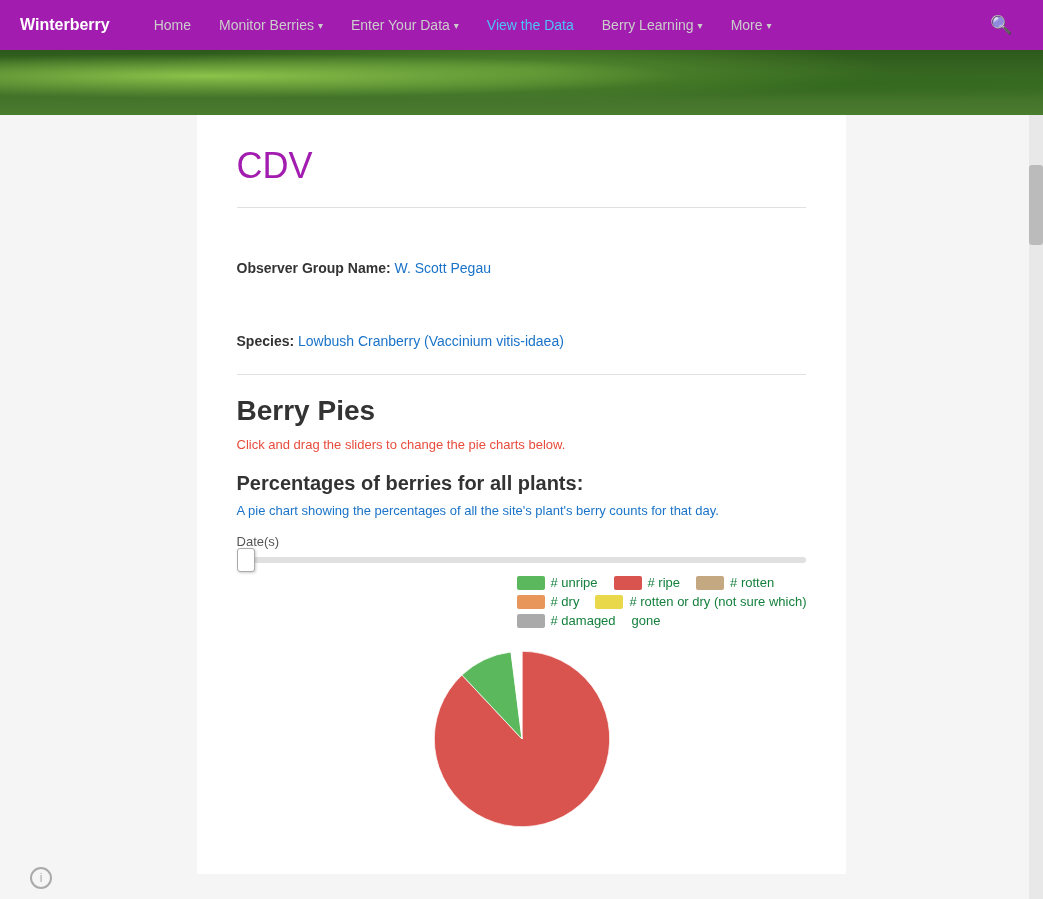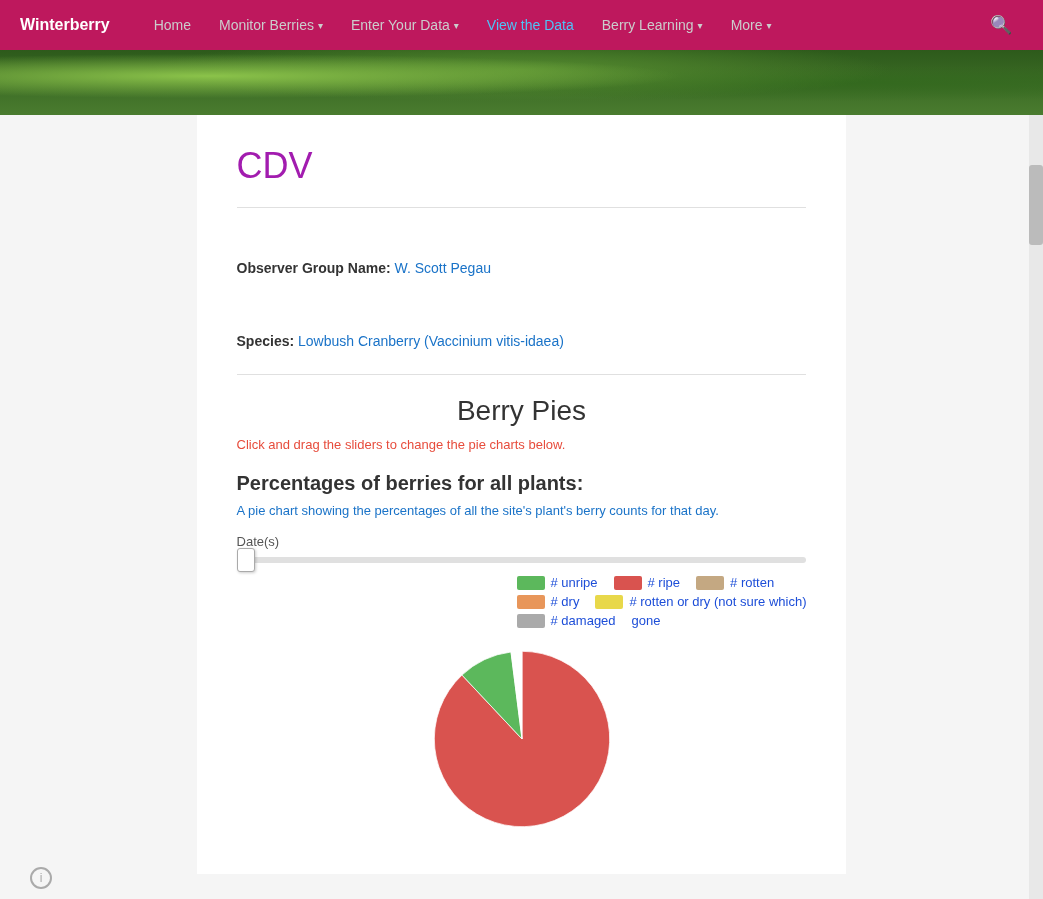--- a/index.html
+++ b/index.html
@@ -1,20 +1,20 @@
 <!DOCTYPE html>
 <html><head>
   <meta charset="utf-8">
   <style>
     * { margin: 0; padding: 0; box-sizing: border-box; }
     body { font-family: Arial, sans-serif; background: #f5f5f5; width: 1043px; min-height: 899px; overflow-x: hidden; }
 
     
     nav {
-      background: #be185d;
+      background: #a21caf;
       height: 50px;
       display: flex;
       align-items: center;
       padding: 0 20px;
       gap: 0;
       position: relative;
     }
     .nav-brand {
       color: #fff;
       font-size: 16px;
@@ -124,24 +124,23 @@
     }
     .meta-block .meta-label {
       font-weight: bold;
     }
     .meta-block .meta-value {
       color: #1a73c8;
     }
 
     .section-title {
       font-size: 28px;
-      font-weight: 400;
+      font-weight: 700;
       color: #333;
       margin-bottom: 10px;
-      text-align: center;
     }
 
     .section-subtitle {
       font-size: 13px;
       color: #666;
       margin-bottom: 20px;
     }
     .section-subtitle span {
       color: #e74c3c;
     }
@@ -211,21 +210,21 @@
     .legend-row {
       display: flex;
       align-items: center;
       gap: 16px;
     }
     .legend-item {
       display: flex;
       align-items: center;
       gap: 6px;
       font-size: 13px;
-      color: #1d4ed8;
+      color: #15803d;
     }
     .legend-swatch {
       width: 28px;
       height: 14px;
       border-radius: 2px;
       flex-shrink: 0;
     }
 
     
     .pie-container {

